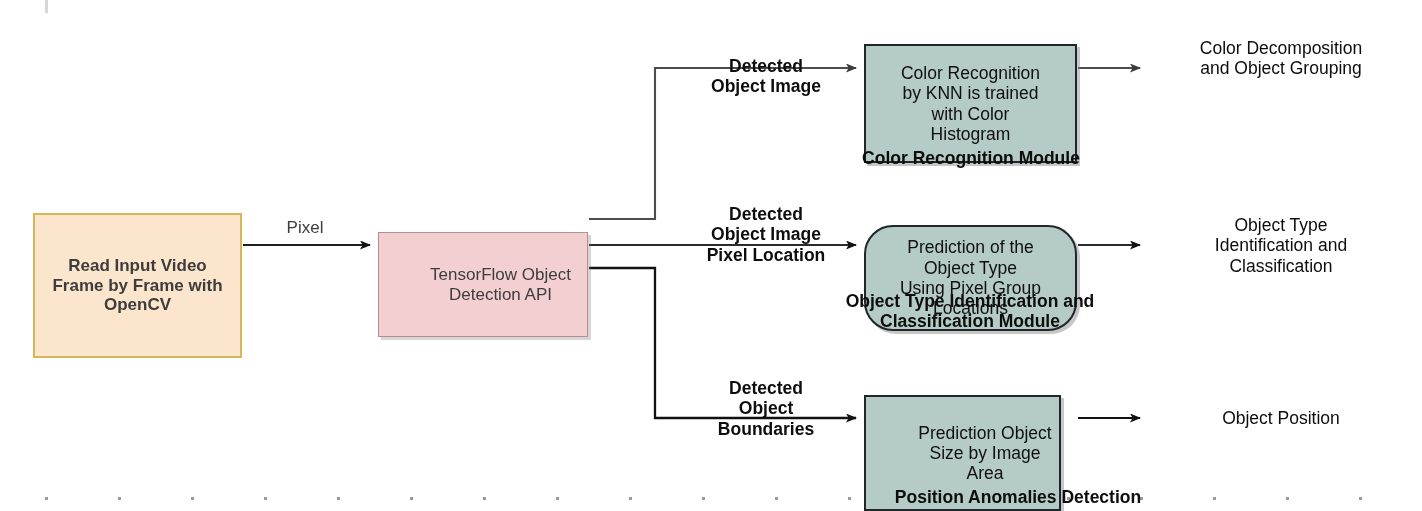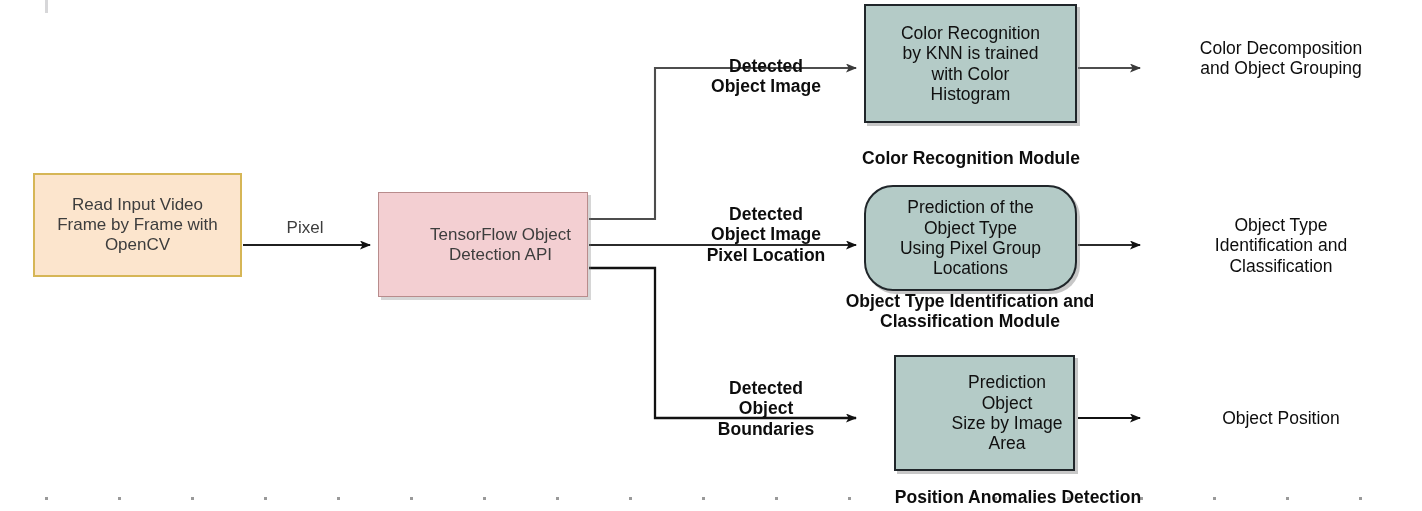--- a/index.html
+++ b/index.html
@@ -23,20 +23,21 @@
   .node {
     position: absolute;
     box-sizing: border-box;
     display: flex;
     align-items: center;
     justify-content: center;
     text-align: center;
     line-height: 1.16;
     color: #1b1b1b;
     white-space: pre-line;
+    margin-top: 40px;
   }
 
   .node-input {
     background: #fce5cd;
     border: 2px solid #d6b656;
     font-size: 17px;
     color: #3d3d3d;
   }
 
   .node-api {
@@ -157,38 +158,38 @@
 
     <path d="M589,268 L655,268 L655,418 L856,418" fill="none" stroke="#111111" stroke-width="2.3" marker-end="url(#arrowDark)"></path>
 
     <path d="M1078,68 L1140,68" fill="none" stroke="#4d4d4d" stroke-width="2.1" marker-end="url(#arrowGray)"></path>
 
     <path d="M1078,245 L1140,245" fill="none" stroke="#2b2b2b" stroke-width="2.1" marker-end="url(#arrowDark)"></path>
 
     <path d="M1078,418 L1140,418" fill="none" stroke="#111111" stroke-width="2.2" marker-end="url(#arrowDark)"></path>
   </svg>
 
-  <div class="node node-input" style="left:33px; top:173px; width:209px; height:104px;">Read Input Video
+  <div class="node node-input" style="left:33px; top:173px; width:209px; height:145px;font-weight:bold;">Read Input Video
 Frame by Frame with
 OpenCV</div>
 
   <div class="node node-api" style="left:378px; top:192px; width:210px; height:105px;padding-left:35px;">TensorFlow Object
 Detection API</div>
 
   <div class="node node-module" style="left:864px; top:4px; width:213px; height:119px;">Color Recognition
 by KNN is trained
 with Color
 Histogram</div>
 
   <div class="node node-module" style="left:864px; top:185px; width:213px; height:106px;border-radius:29px;">Prediction of the
 Object Type
 Using Pixel Group
 Locations</div>
 
-  <div class="node node-module" style="left:894px; top:355px; width:181px; height:116px;padding-left:45px;">Prediction Object
+  <div class="node node-module" style="left:864px; top:355px; width:197px; height:116px;padding-left:45px;">Prediction Object
 Size by Image
 Area</div>
 
   <div class="label label-caption" style="left:820px; top:148px; width:302px;">Color Recognition Module</div>
 
   <div class="label label-caption" style="left:800px; top:291px; width:340px;">Object Type Identification and
 Classification Module</div>
 
   <div class="label label-caption" style="left:848px; top:487px; width:340px;">Position Anomalies Detection</div>
 

